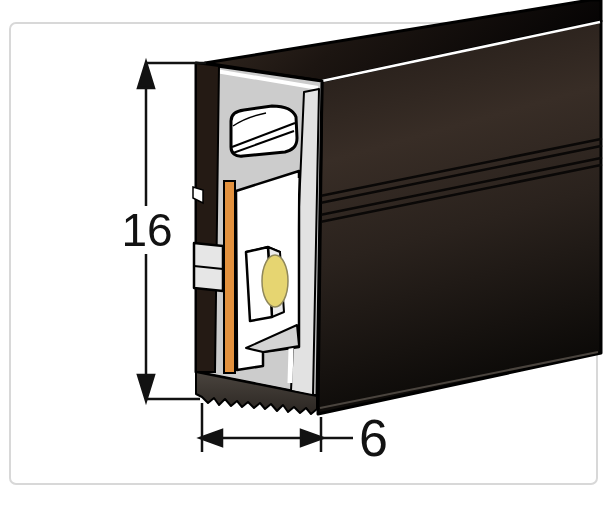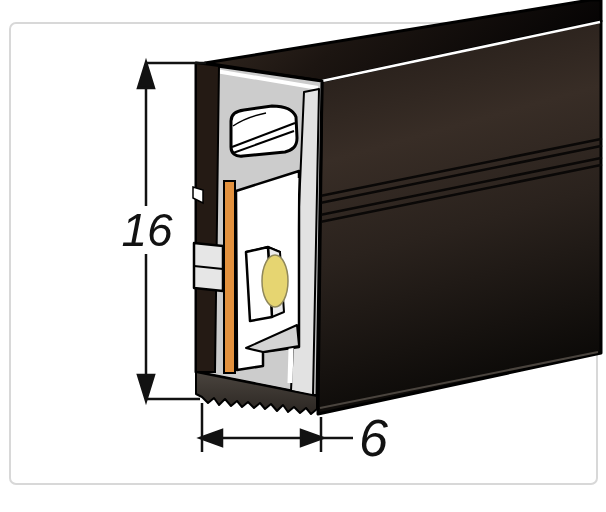--- a/index.html
+++ b/index.html
@@ -2,21 +2,20 @@
 <html><head>
 <meta charset="utf-8">
 <style>
   html,body{margin:0;padding:0;background:#ffffff;}
   .canvas{
     position:relative;
     width:606px;height:512px;
     background:#ffffff;
     overflow:hidden;
     font-family:"Liberation Sans", sans-serif;
-    font-style:italic;
   }
   svg{position:absolute;left:0;top:0;}
   text{font-family:"Liberation Sans", sans-serif;}
 </style>
 </head>
 <body>
 
 <div class="canvas">
 <svg width="606" height="512" viewBox="0 0 606 512">
   <defs>

